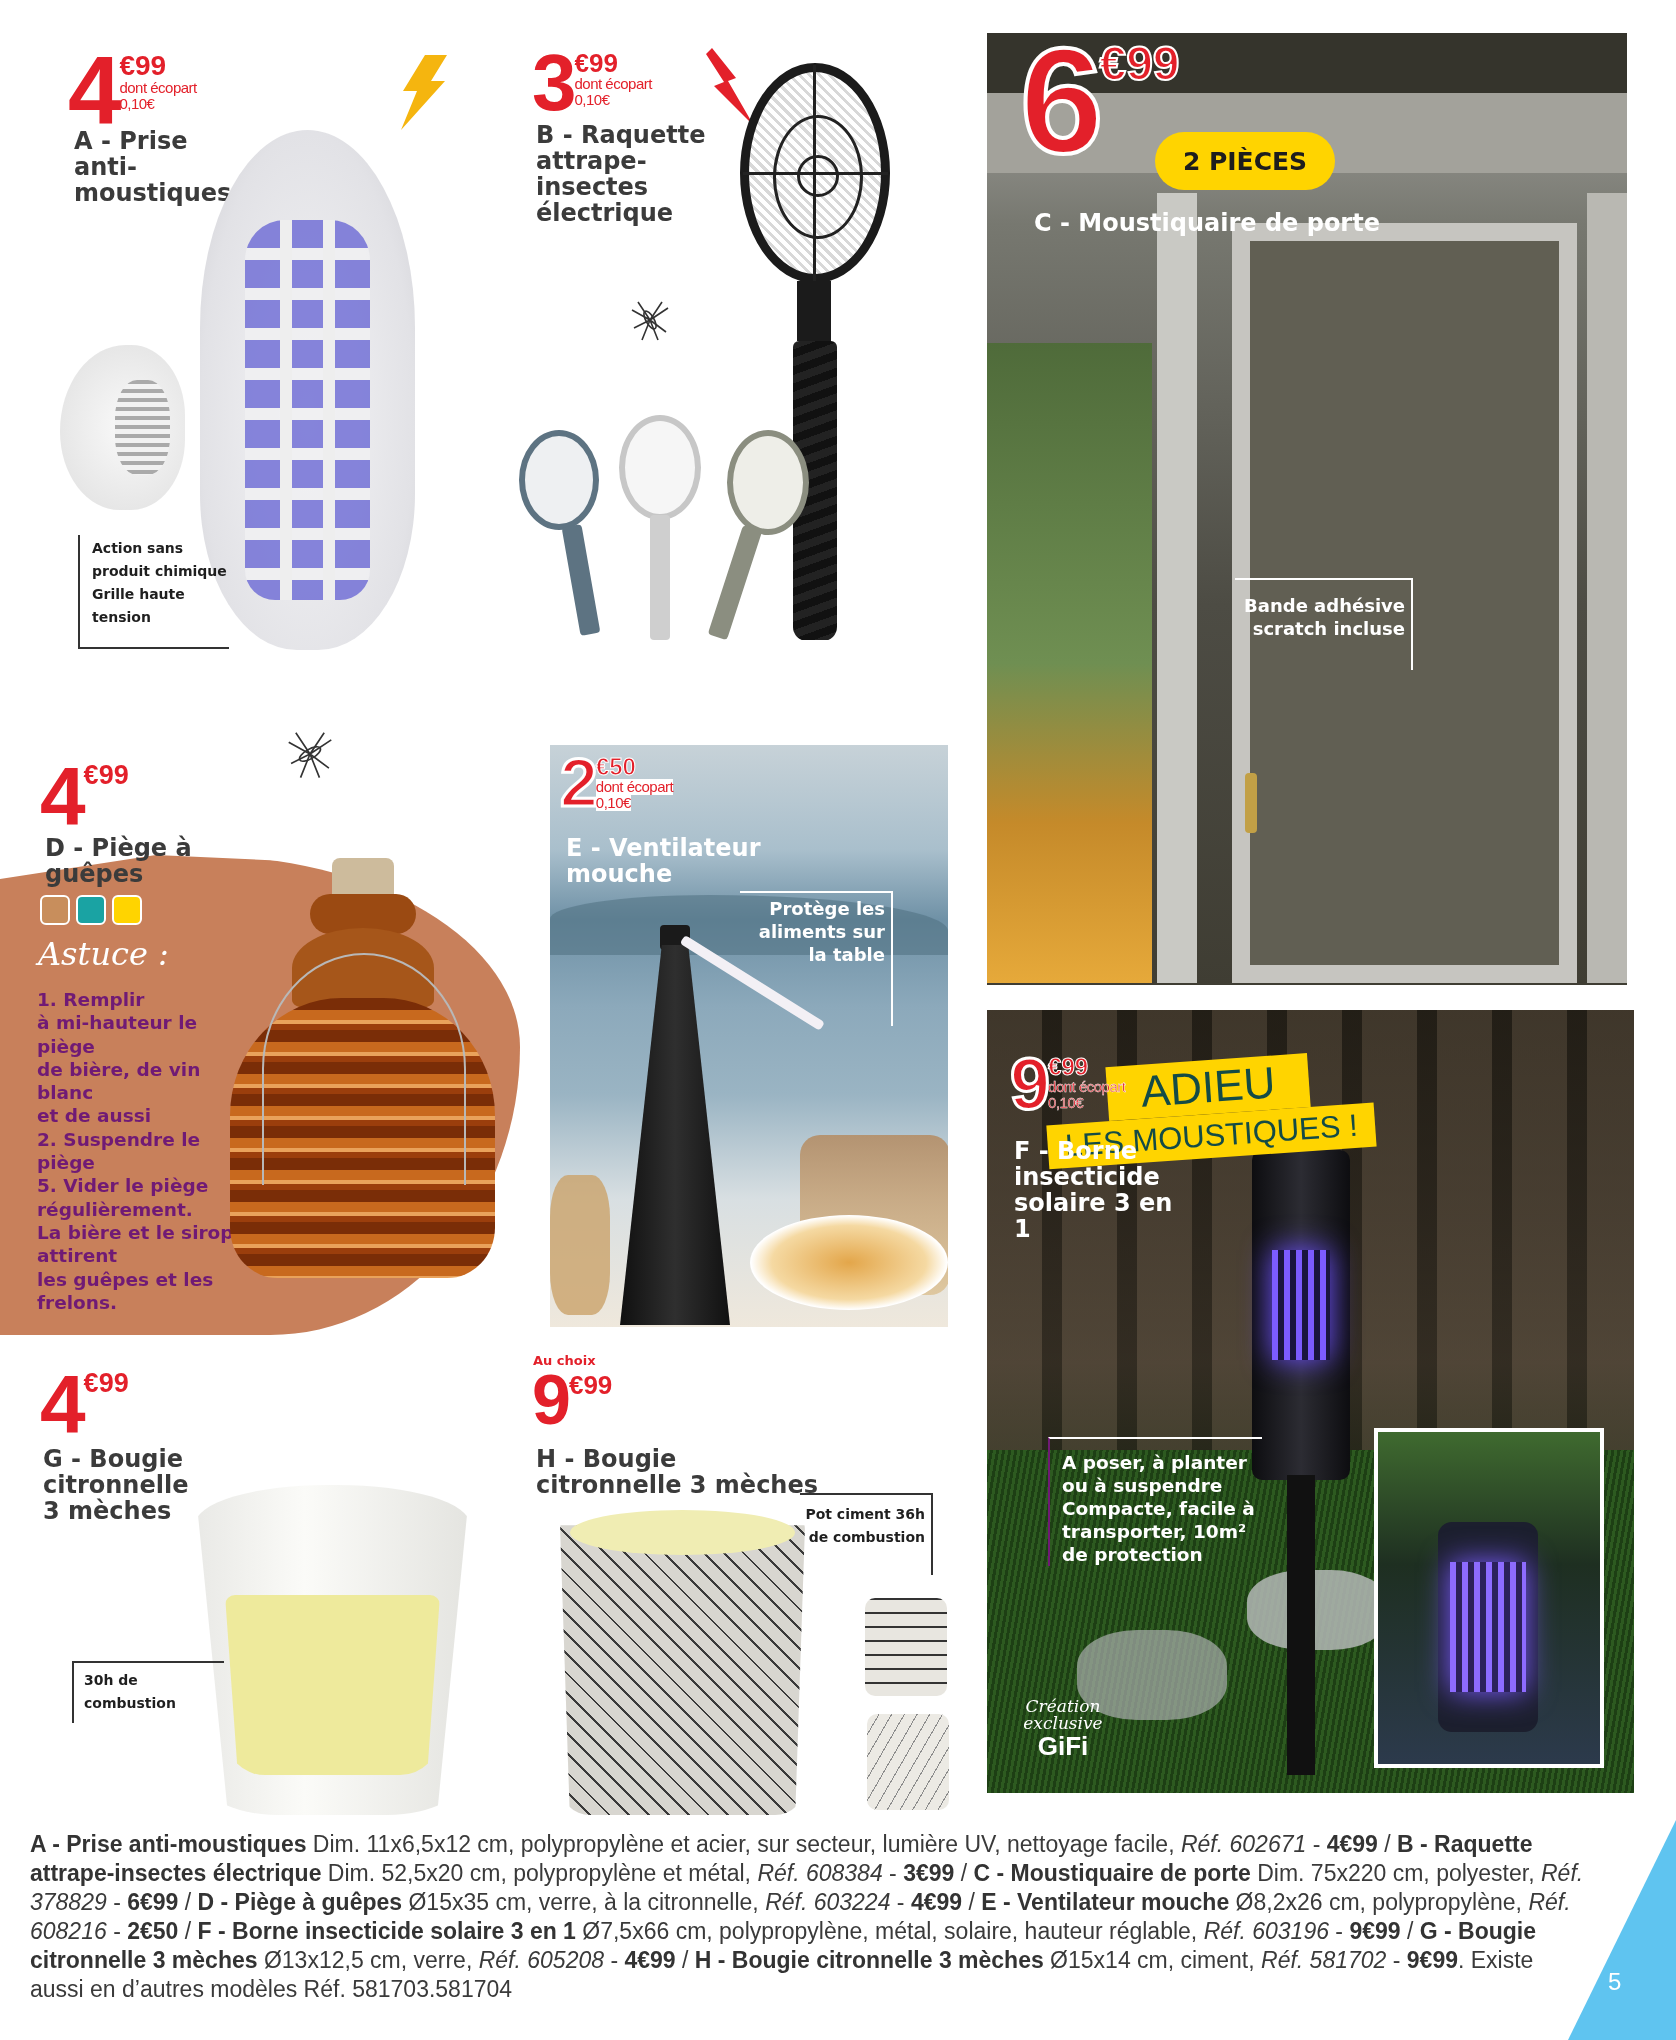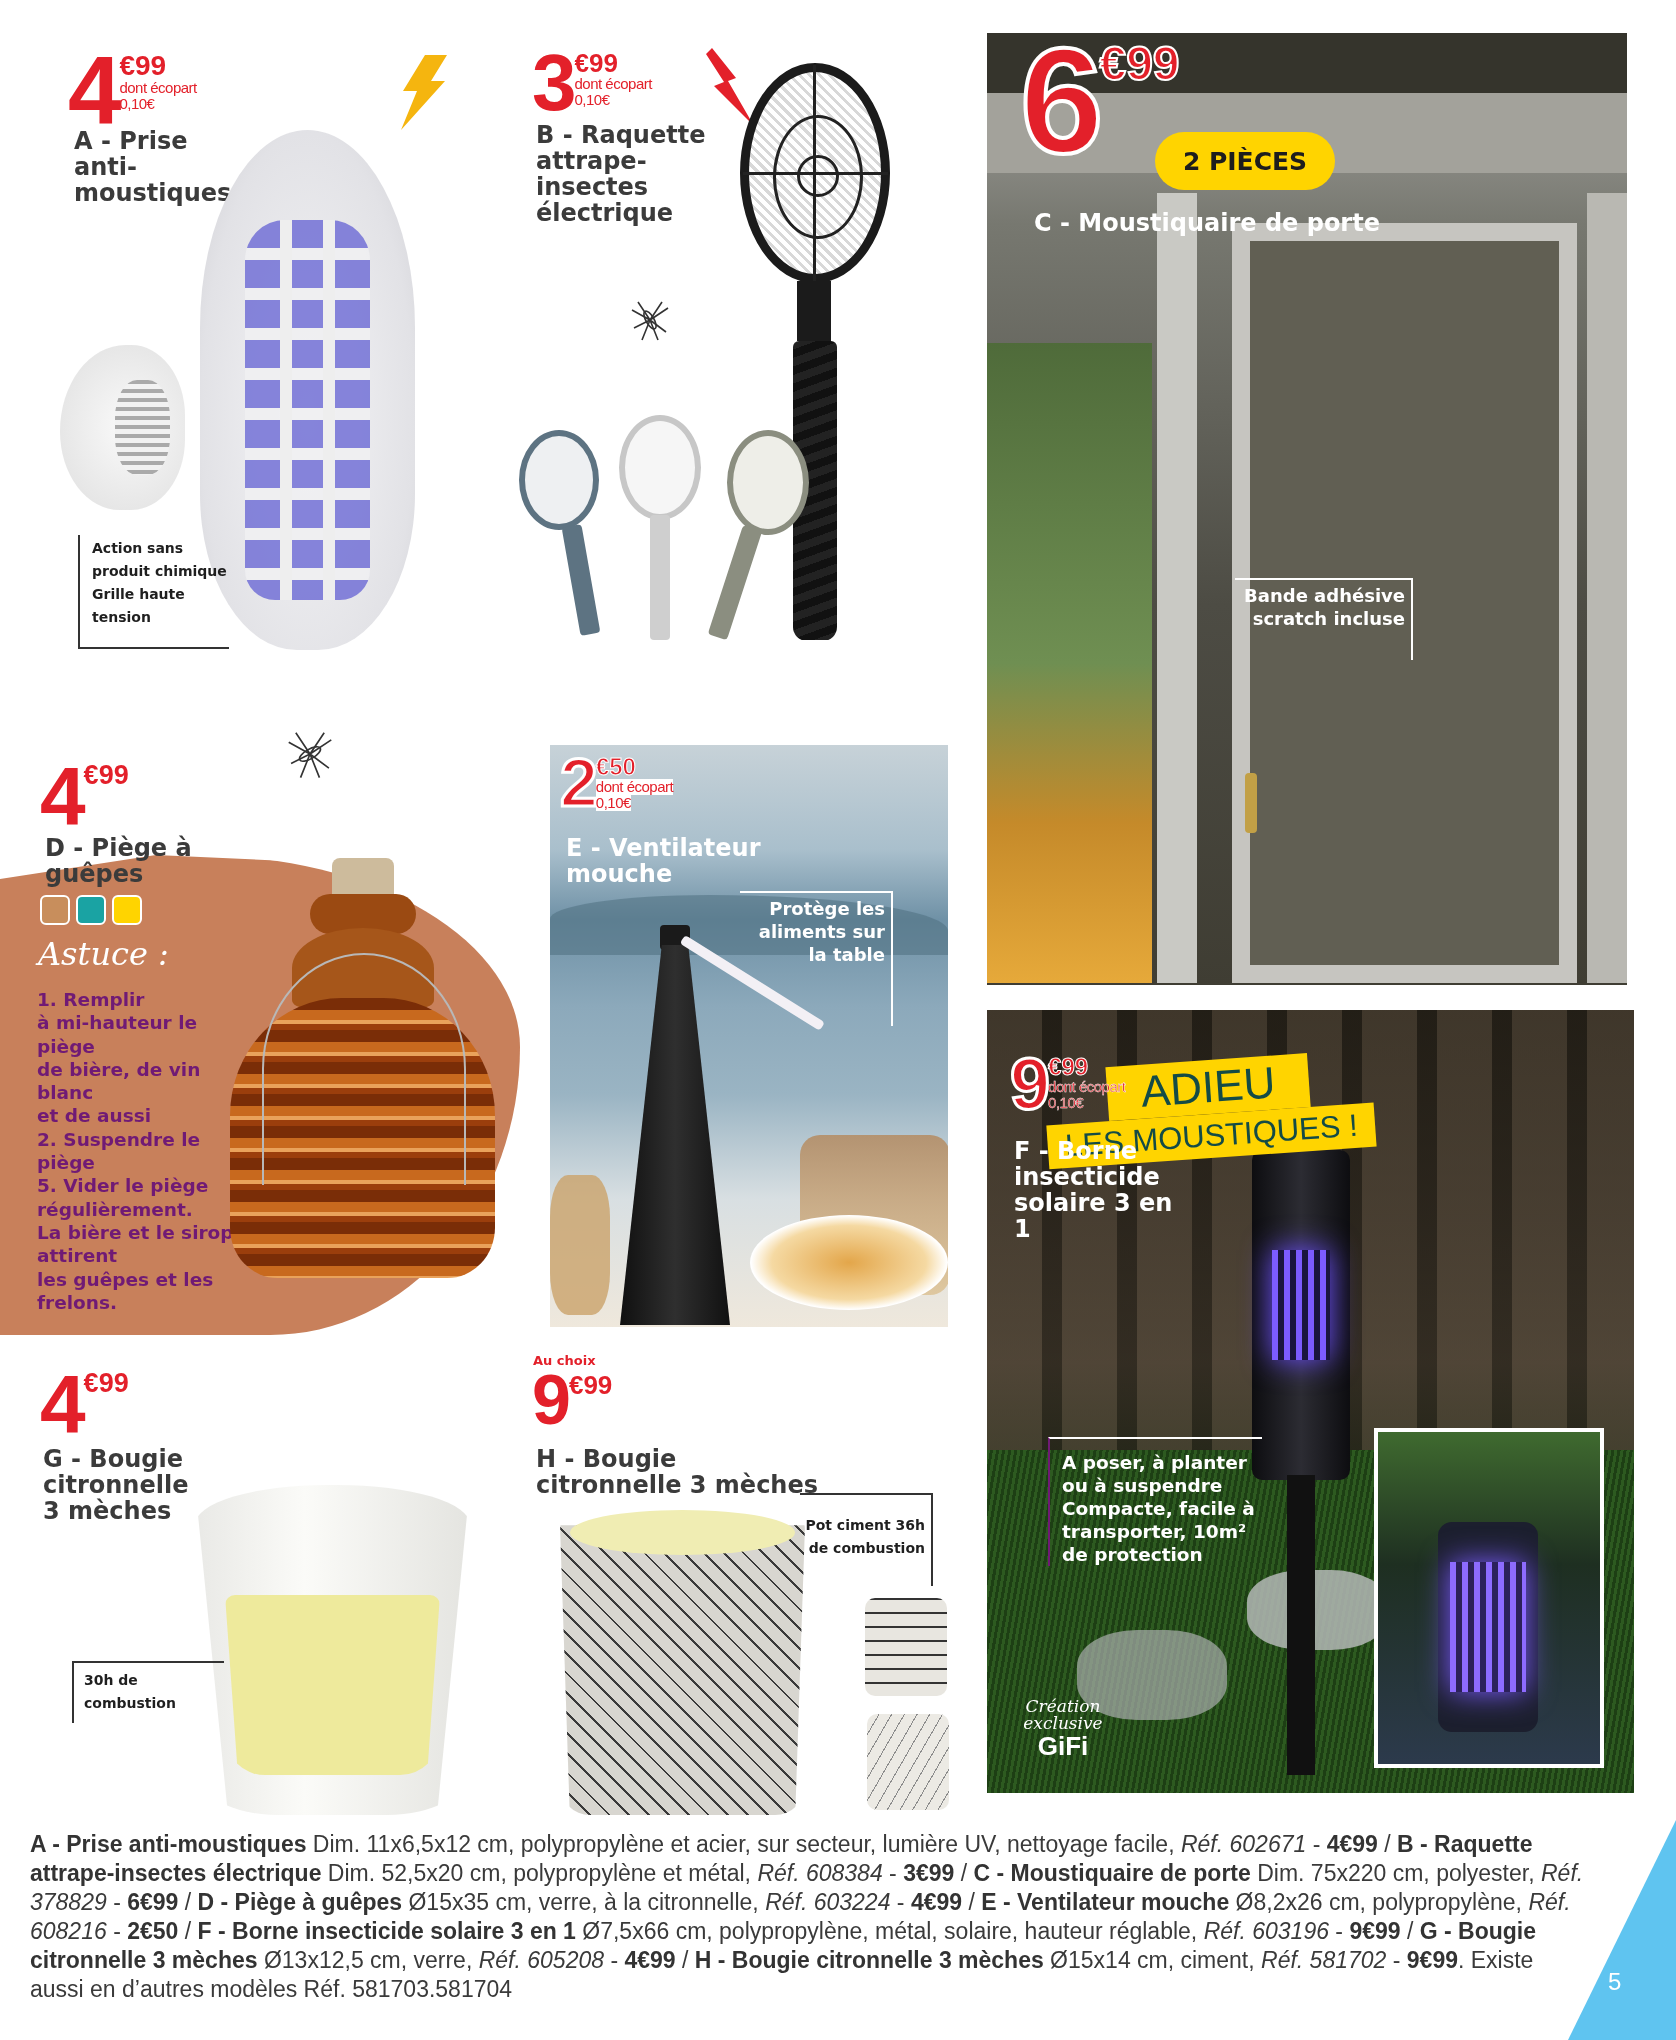--- a/index.html
+++ b/index.html
@@ -100,21 +100,21 @@
   <div style="position:absolute;left:600px;top:160px;width:40px;height:790px;background:#b9b8b2;"></div>
 </div>
 <div class="price" style="left:1020px;top:40px;">
   <span class="big" style="font-size:150px;-webkit-text-stroke:4px #fff;">6</span>
   <div class="side" style="margin-left:0;">
     <span class="cents" style="font-size:48px;-webkit-text-stroke:2px #fff;">€99</span>
   </div>
 </div>
 <div class="abs" style="left:1155px;top:132px;width:180px;height:58px;background:#ffd400;border-radius:30px;display:flex;align-items:center;justify-content:center;font-weight:700;font-size:25px;color:#1d1d1d;">2 PIÈCES</div>
 <div class="title white" style="left:1034px;top:210px;font-size:24px;">C - Moustiquaire de porte</div>
-<div class="note white frame-tr-w" style="left:1235px;top:578px;width:170px;padding:4px 6px 30px 0;font-size:18px;line-height:23px;">Bande adhésive scratch incluse</div>
+<div class="note white frame-tr-w" style="left:1235px;top:578px;width:170px;padding:14px 6px 30px 0;font-size:18px;line-height:23px;">Bande adhésive scratch incluse</div>
 
 <svg class="abs" style="left:284px;top:728px;" width="52" height="52" viewBox="0 0 44 44">
     <g stroke="#333" stroke-width="1.4" fill="none">
       <ellipse cx="22" cy="22" rx="4" ry="10" transform="rotate(60 22 22)"></ellipse>
       <path d="M22 22 L4 12 M22 22 L40 10 M22 22 L6 30 M22 22 L38 34 M22 22 L14 42 M22 22 L30 42 M22 22 L10 4 M22 22 L34 4"></path>
     </g>
   </svg>
 <div class="abs" style="left:0;top:855px;width:520px;height:480px;background:#c8805b;border-radius:0 62% 48% 0 / 0 40% 60% 0;clip-path:polygon(0 5%,30% 0,70% 2%,100% 15%,100% 95%,55% 100%,0 100%);"></div>
 <div class="price" style="left:40px;top:762px;">
   <span class="big" style="font-size:82px;">4</span>
@@ -225,21 +225,21 @@
   <span class="big" style="font-size:70px;">9</span>
   <div class="side">
       <span class="cents" style="font-size:26px;">€99</span>
     </div>
 </div>
 <div class="title" style="left:536px;top:1446px;width:290px;">H - Bougie citronnelle 3 mèches</div>
 <div class="photo" style="left:560px;top:1510px;width:245px;height:305px;">
   <div style="position:absolute;left:0;top:0;width:245px;height:305px;background:repeating-linear-gradient(45deg,#d8d6d0 0 6px,#3a3a3a 6px 8px,#d8d6d0 8px 14px),#ddd;border-radius:20px 20px 30px 30px;clip-path:polygon(0 5%,100% 5%,96% 100%,4% 100%);"></div>
   <div style="position:absolute;left:10px;top:0;width:225px;height:45px;background:#f0edb3;border-radius:50%;"></div>
 </div>
-<div class="note frame-tr" style="left:800px;top:1493px;width:125px;padding:19px 6px 26px 0;">Pot ciment 36h de combustion</div>
+<div class="note frame-tr" style="left:800px;top:1493px;width:125px;padding:8px 6px 26px 0;">Pot ciment 36h de combustion</div>
 <div class="photo" style="left:865px;top:1598px;width:82px;height:98px;background:repeating-linear-gradient(0deg,#e8e6e0 0 12px,#333 12px 14px);border-radius:10px;"></div>
 <div class="photo" style="left:867px;top:1714px;width:82px;height:96px;background:repeating-linear-gradient(120deg,#eceae4 0 10px,#8c8c8c 10px 11px);border-radius:10px;"></div>
 
 <div class="footer">
   <b>A - Prise anti-moustiques</b><span> Dim. 11x6,5x12 cm, polypropylène et acier, sur secteur, lumière UV, nettoyage facile, </span><i>Réf. 602671</i><span> - </span><b>4€99</b><span> / </span><b>B - Raquette attrape-insectes électrique</b><span> Dim. 52,5x20 cm, polypropylène et métal, </span><i>Réf. 608384</i><span> - </span><b>3€99</b><span> / </span><b>C - Moustiquaire de porte</b><span> Dim. 75x220 cm, polyester, </span><i>Réf. 378829</i><span> - </span><b>6€99</b><span> / </span><b>D - Piège à guêpes</b><span>  Ø15x35 cm, verre, à la citronnelle, </span><i>Réf. 603224</i><span> - </span><b>4€99</b><span> / </span><b>E - Ventilateur mouche</b><span>  Ø8,2x26 cm, polypropylène, </span><i>Réf. 608216</i><span> - </span><b>2€50</b><span> / </span><b>F - Borne insecticide solaire 3 en 1</b><span>  Ø7,5x66 cm, polypropylène, métal, solaire, hauteur réglable, </span><i>Réf. 603196</i><span> - </span><b>9€99</b><span> / </span><b>G - Bougie citronnelle 3 mèches</b><span>  Ø13x12,5 cm, verre, </span><i>Réf. 605208</i><span> - </span><b>4€99</b><span> / </span><b>H - Bougie citronnelle 3 mèches</b><span>  Ø15x14 cm, ciment, </span><i>Réf. 581702</i><span> - </span><b>9€99</b><span>. Existe aussi en d’autres modèles Réf. 581703.581704</span>
 </div>
 
 <div class="abs" style="left:1568px;top:1820px;width:108px;height:220px;background:#5fc4f0;clip-path:polygon(100% 0,100% 100%,0 100%);"></div>
 <div class="abs" style="left:1608px;top:1968px;font-family:'Liberation Sans',sans-serif;font-size:24px;color:#fff;">5</div>
 

